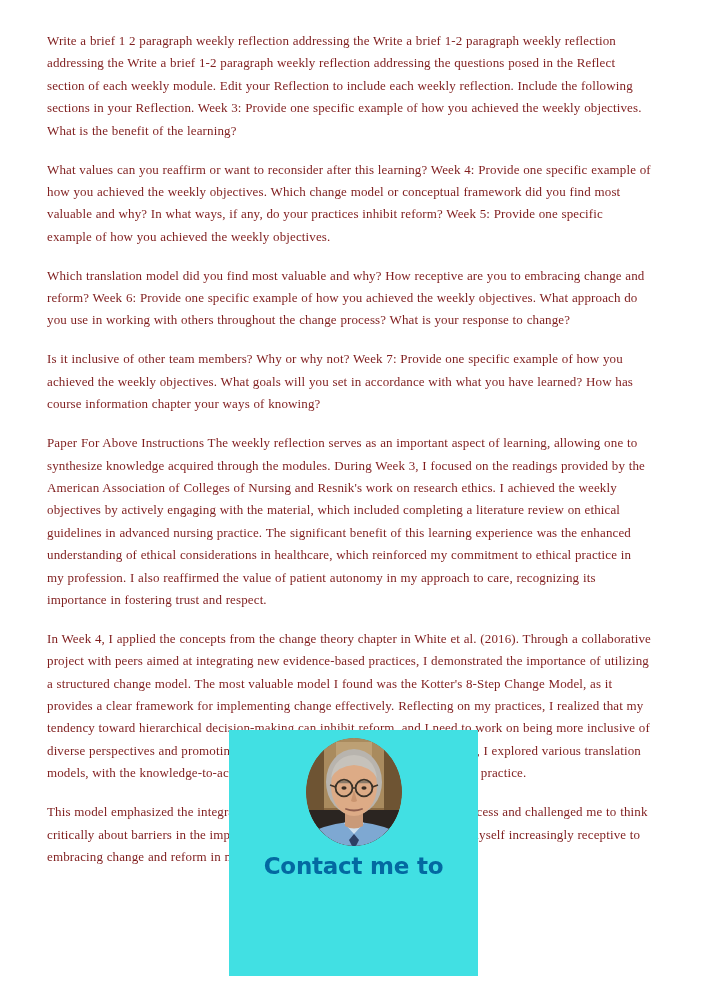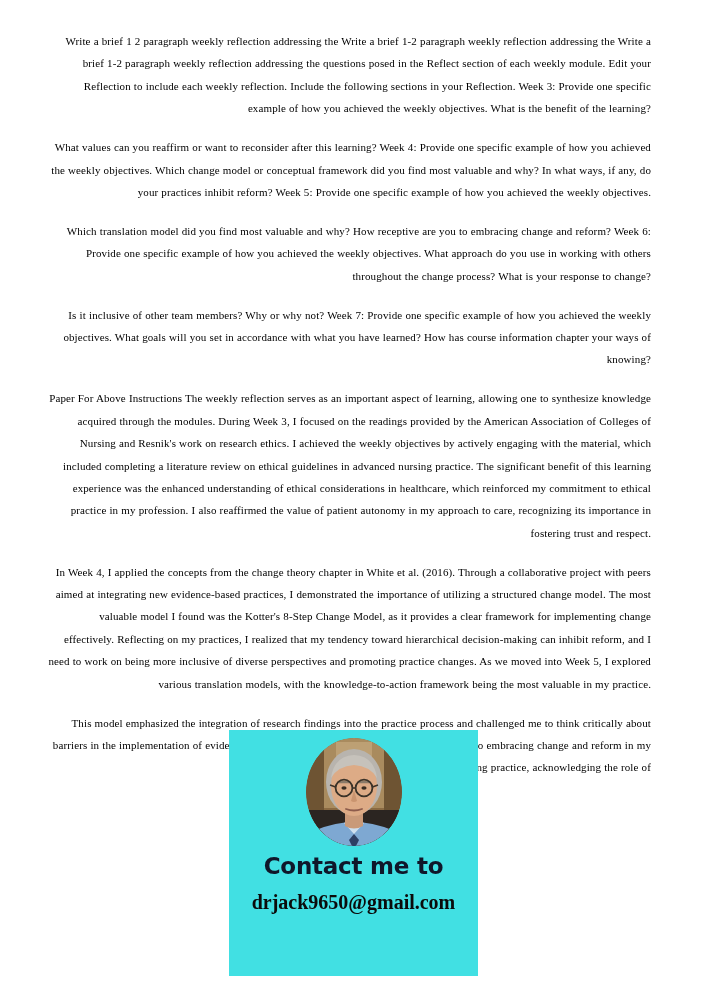--- a/index.html
+++ b/index.html
@@ -25,24 +25,24 @@
 
   #doc-body {
     position: absolute;
     left: 47px;
     top: 30px;
     width: 604px;
   }
 
   .para {
     font-family: "Liberation Serif", "DejaVu Serif", serif;
-    font-size: 11px;
+    font-size: 13px;
     line-height: 22.4px;
-    color: #000000;
-    text-align: right;
+    color: #7f1d1d;
+    text-align: left;
     margin: 0 0 16.5px 0;
     letter-spacing: 0.01em;
     word-spacing: 0.02em;
   }
 
   
   #overlay {
     position: absolute;
     left: 229px;
     top: 730px;
@@ -66,21 +66,21 @@
   }
   #overlay-photo svg { display: block; }
 
   #overlay-headline {
     margin-top: 6px;
     text-align: center;
     font-family: "DejaVu Sans", "Liberation Sans", sans-serif;
     font-weight: bold;
     font-size: 23px;
     line-height: 29px;
-    color: #0f172a;
+    color: #0369a1;
     letter-spacing: -0.01em;
   }
   #overlay-headline .line { display: block; white-space: nowrap; }
 
   #overlay-email {
     margin-top: 9px;
     text-align: center;
     font-family: "Liberation Serif", "DejaVu Serif", serif;
     font-weight: bold;
     font-size: 20px;
@@ -152,17 +152,16 @@
 
           <path d="M40 71 Q48 74 56 71" fill="none" stroke="#8d5c4c" stroke-width="1.8" stroke-linecap="round"></path>
         </g>
       </svg>
     </div>
 
     <div id="overlay-headline">
       <span class="line">Contact me to</span>
     </div>
 
-    <div id="overlay-email">drjack9650@gmail.com</div>
 
   </div>
 
 </div>
 
 </body></html>

